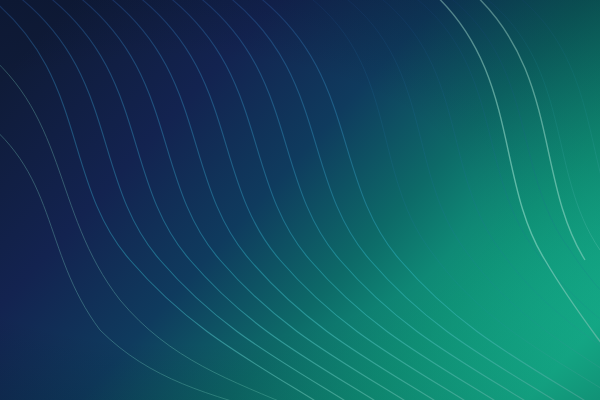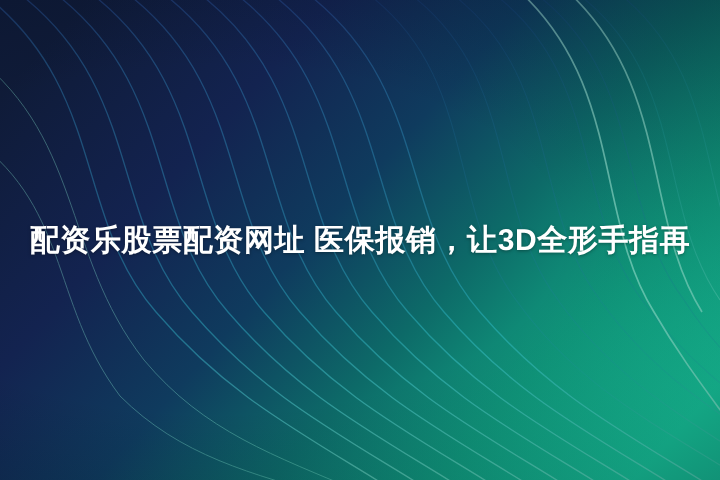--- a/index.html
+++ b/index.html
@@ -110,16 +110,15 @@
 
     <g fill="none" stroke="#b9fbe8" stroke-width="1.4" opacity="0.5">
       <path d="M430,-10 C 520,70 495,180 545,260 C 580,320 610,350 640,400"></path>
       <path d="M470,-10 C 560,70 535,180 585,260"></path>
     </g>
   </svg>
 
   <div class="vignette"></div>
 
   <div id="title-block">
-    <div class="line first">配资乐股票配资网址 医保报销，让3D全形手指再</div>
   </div>
 
 </div>
 
 </body></html>

